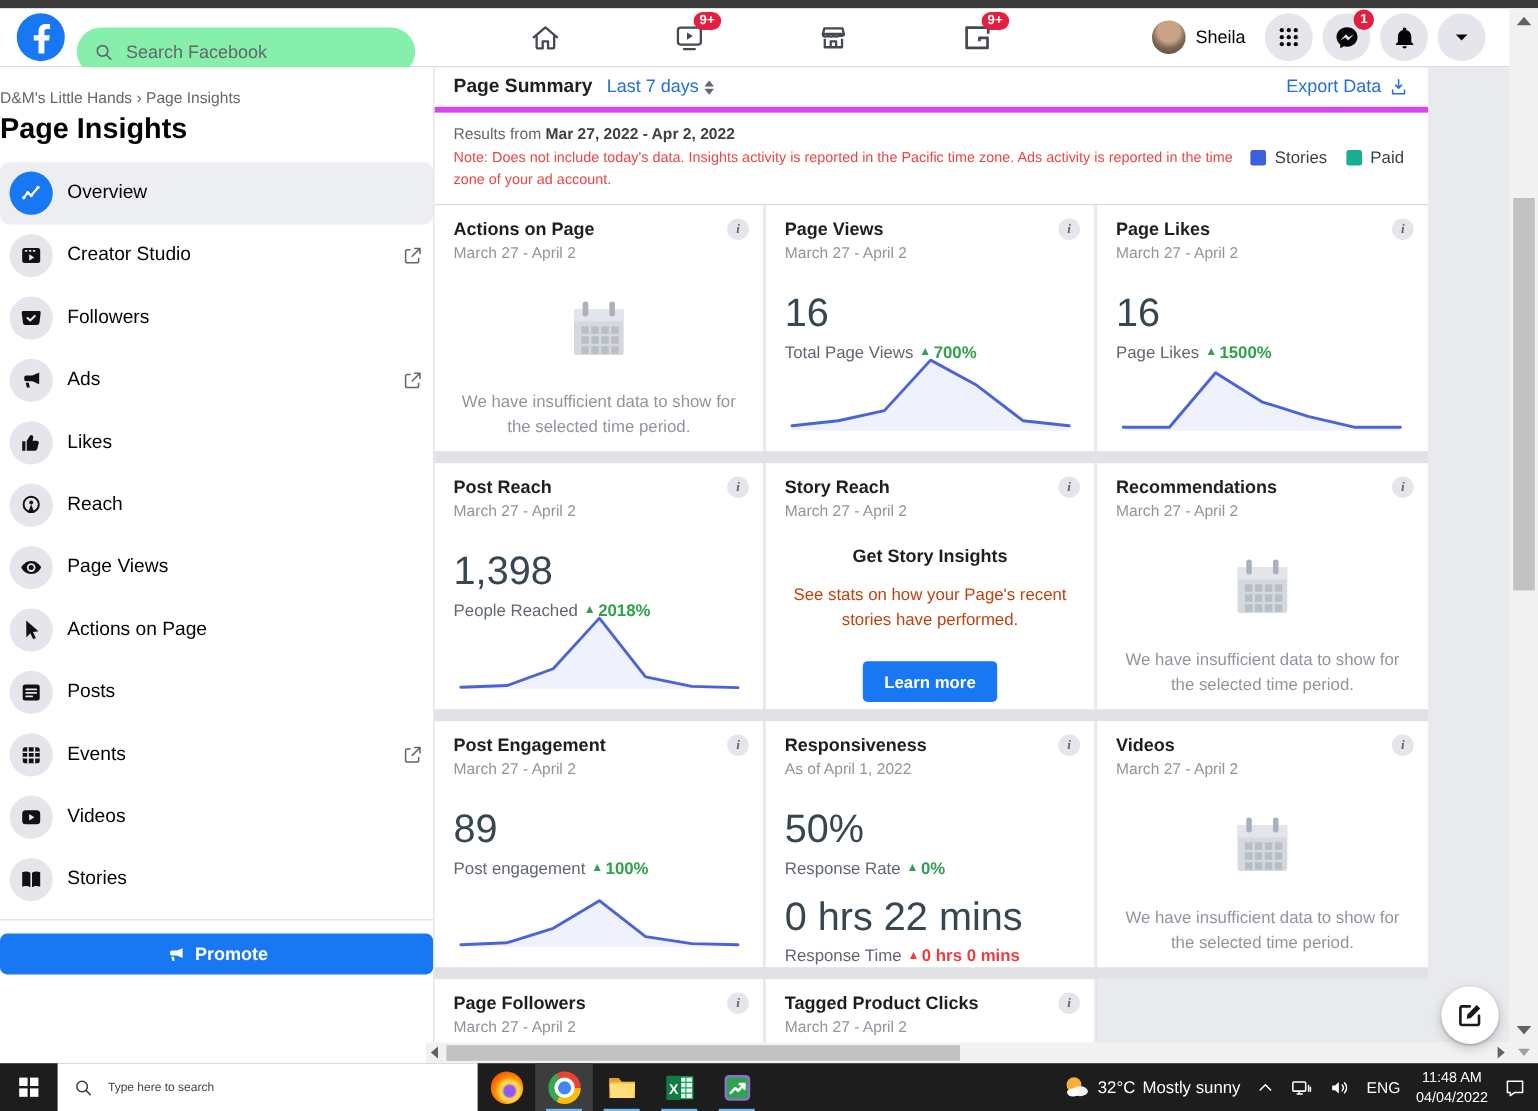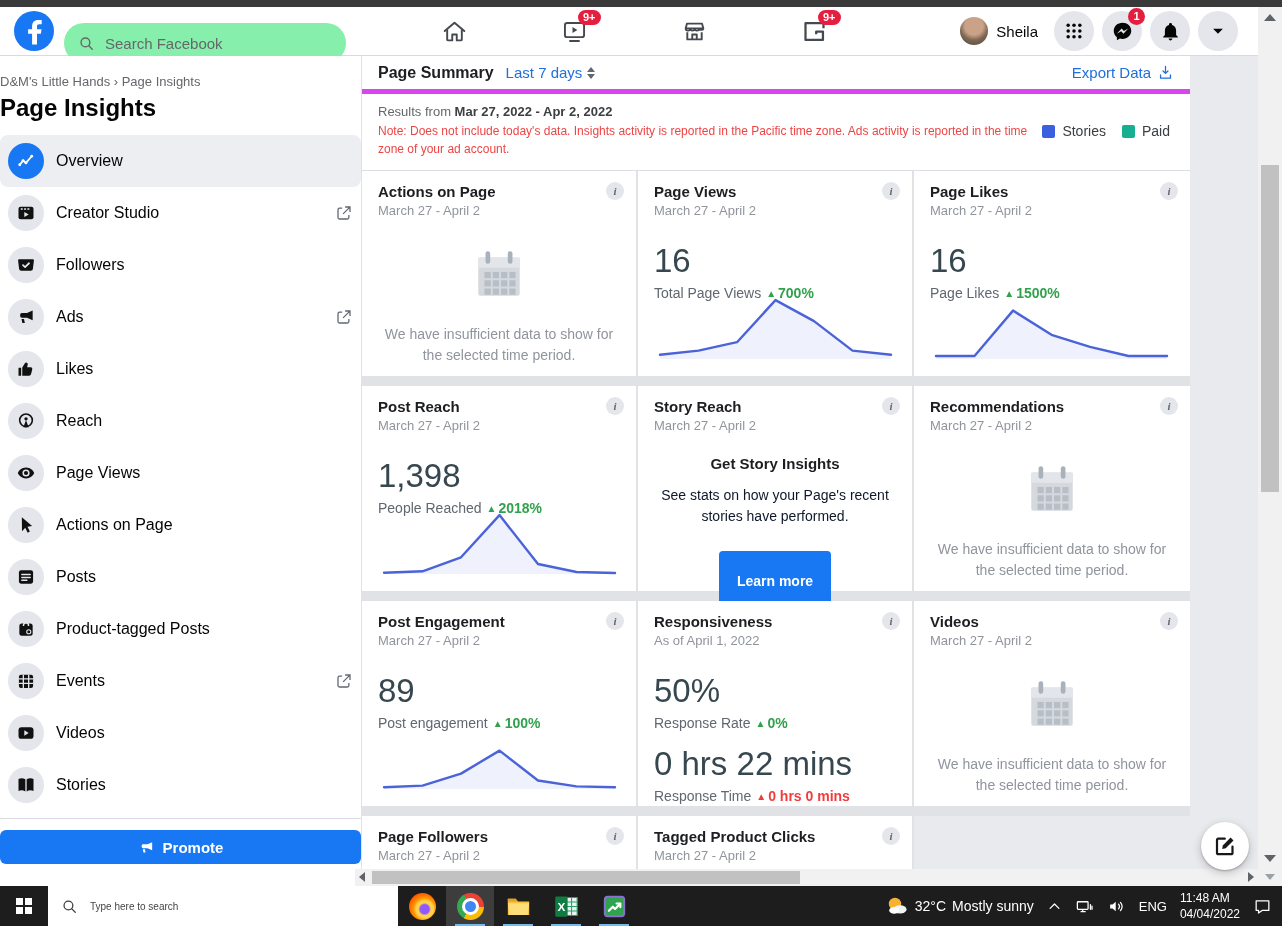--- a/index.html
+++ b/index.html
@@ -80,23 +80,23 @@
   .big.second{margin-top:14px;}
   .metric-row{font-size:14px;color:#606770;margin-top:5px;display:flex;align-items:center;gap:5px;}
   .delta{font-weight:700;display:flex;align-items:center;gap:2px;}
   .delta .tri{font-size:10px;}
   .delta.green{color:#31a24c;}
   .delta.red{color:#f23b3c;}
   .spark{position:absolute;left:16px;bottom:12px;}
   .empty-wrap{display:flex;flex-direction:column;align-items:center;margin-top:26px;}
   .empty-text{font-size:14px;color:#90949c;text-align:center;width:240px;line-height:1.5;margin-top:22px;}
   .story-head{font-size:15px;font-weight:700;color:#1c1e21;text-align:center;margin-top:22px;}
-  .story-body{font-size:14px;color:#0f172a;text-align:center;margin:13px auto 0;width:235px;line-height:1.5;}
+  .story-body{font-size:14px;color:#c2410c;text-align:center;margin:13px auto 0;width:235px;line-height:1.5;}
   .learn-btn{display:block;margin:24px auto 0;background:#1877f2;color:#fff;font-weight:700;font-size:14px;
-        border:none;border-radius:4px;padding:22px 18px;cursor:pointer;font-family:"Liberation Sans",sans-serif;}
+        border:none;border-radius:4px;padding:9px 18px;cursor:pointer;font-family:"Liberation Sans",sans-serif;}
   
   .vscroll{position:absolute;top:7px;right:0;width:24px;height:862px;background:#f1f1f1;}
   .v-up{position:absolute;top:7px;left:6px;width:0;height:0;border:6px solid transparent;border-bottom:7px solid #5f6368;border-top:none;}
   .v-thumb{position:absolute;top:158px;left:3px;right:3px;height:327px;background:#c1c1c1;}
   .v-dn{position:absolute;bottom:7px;left:6px;width:0;height:0;border:6px solid transparent;border-top:7px solid #5f6368;border-bottom:none;}
   .hscroll{position:absolute;left:0;top:869px;width:1258px;height:17px;background:#fff;}
   .h-track{position:absolute;left:355px;right:0;top:0;bottom:0;background:#f1f1f1;}
   .h-left{position:absolute;left:4px;top:3px;width:0;height:0;border:5px solid transparent;border-right:6px solid #5f6368;border-left:none;}
   .h-thumb{position:absolute;left:17px;top:2px;bottom:2px;width:428px;background:#c1c1c1;}
   .h-right{position:absolute;right:4px;top:3px;width:0;height:0;border:5px solid transparent;border-left:6px solid #5f6368;border-right:none;}
@@ -125,21 +125,21 @@
   .ff{width:27px;height:27px;border-radius:50%;
       background:radial-gradient(circle at 58% 60%,#9059ff 0 20%,#ffd24a 28% 38%,#ff9400 50%,#ff5f00 70%,#e12a00 100%);}
   .chrome-ico{width:27px;height:27px;border-radius:50%;position:relative;
       background:conic-gradient(from -30deg,#ea4335 0 120deg,#fbbc05 0 240deg,#34a853 0 360deg);}
   .chrome-hub{position:absolute;inset:0;margin:auto;width:11px;height:11px;background:#4285f4;
       border:3.5px solid #fff;border-radius:50%;}
   .tray{margin-left:auto;display:flex;align-items:center;gap:13px;padding-right:10px;font-size:14px;}
   .tray .t-item{display:flex;align-items:center;gap:6px;cursor:pointer;}
   .cond{font-size:14px;color:#fff;}
   .lang{font-size:13px;}
-  .clock{text-align:left;font-size:12px;line-height:1.35;cursor:pointer;}
+  .clock{text-align:center;font-size:12px;line-height:1.35;cursor:pointer;}
   svg{display:block;}
 </style>
 </head>
 <body>
 
 <div class="screen">
 
   <div class="chrome-strip"></div>
 
   <header class="topbar">
@@ -335,31 +335,20 @@
           <span class="side-label">Actions on Page</span>
         </div>
         <div class="side-item">
           <span class="side-ico">
             <svg width="20" height="20" viewBox="0 0 24 24">
               <rect x="3.5" y="4" width="17" height="16" rx="2.5" fill="currentColor"></rect>
               <path d="M7 9h10M7 12.5h10M7 16h6" stroke="var(--bg,#e4e6eb)" stroke-width="1.8" stroke-linecap="round"></path>
             </svg>
           </span>
           <span class="side-label">Posts</span>
-        </div>
-        <div class="side-item">
-          <span class="side-ico">
-            <svg width="20" height="20" viewBox="0 0 24 24">
-              <rect x="4" y="5.5" width="16" height="14.5" rx="3" fill="currentColor"></rect>
-              <path d="M9 8.5v-1a3 3 0 0 1 6 0v1" stroke="var(--bg,#e4e6eb)" stroke-width="1.8" fill="none"></path>
-              <circle cx="15.3" cy="15.3" r="3.1" fill="var(--bg,#e4e6eb)"></circle>
-              <circle cx="15.3" cy="15.3" r="1.8" fill="currentColor"></circle>
-            </svg>
-          </span>
-          <span class="side-label">Product-tagged Posts</span>
         </div>
         <div class="side-item">
           <span class="side-ico">
             <svg width="20" height="20" viewBox="0 0 24 24">
               <rect x="3.5" y="4.5" width="17" height="16" rx="2.5" fill="currentColor"></rect>
               <path d="M3.5 9.5h17M8.8 4.5v16M15.2 4.5v16M3.5 14.8h17" stroke="var(--bg,#e4e6eb)" stroke-width="1.6"></path>
             </svg>
           </span>
           <span class="side-label">Events</span>
           <span class="ext">

